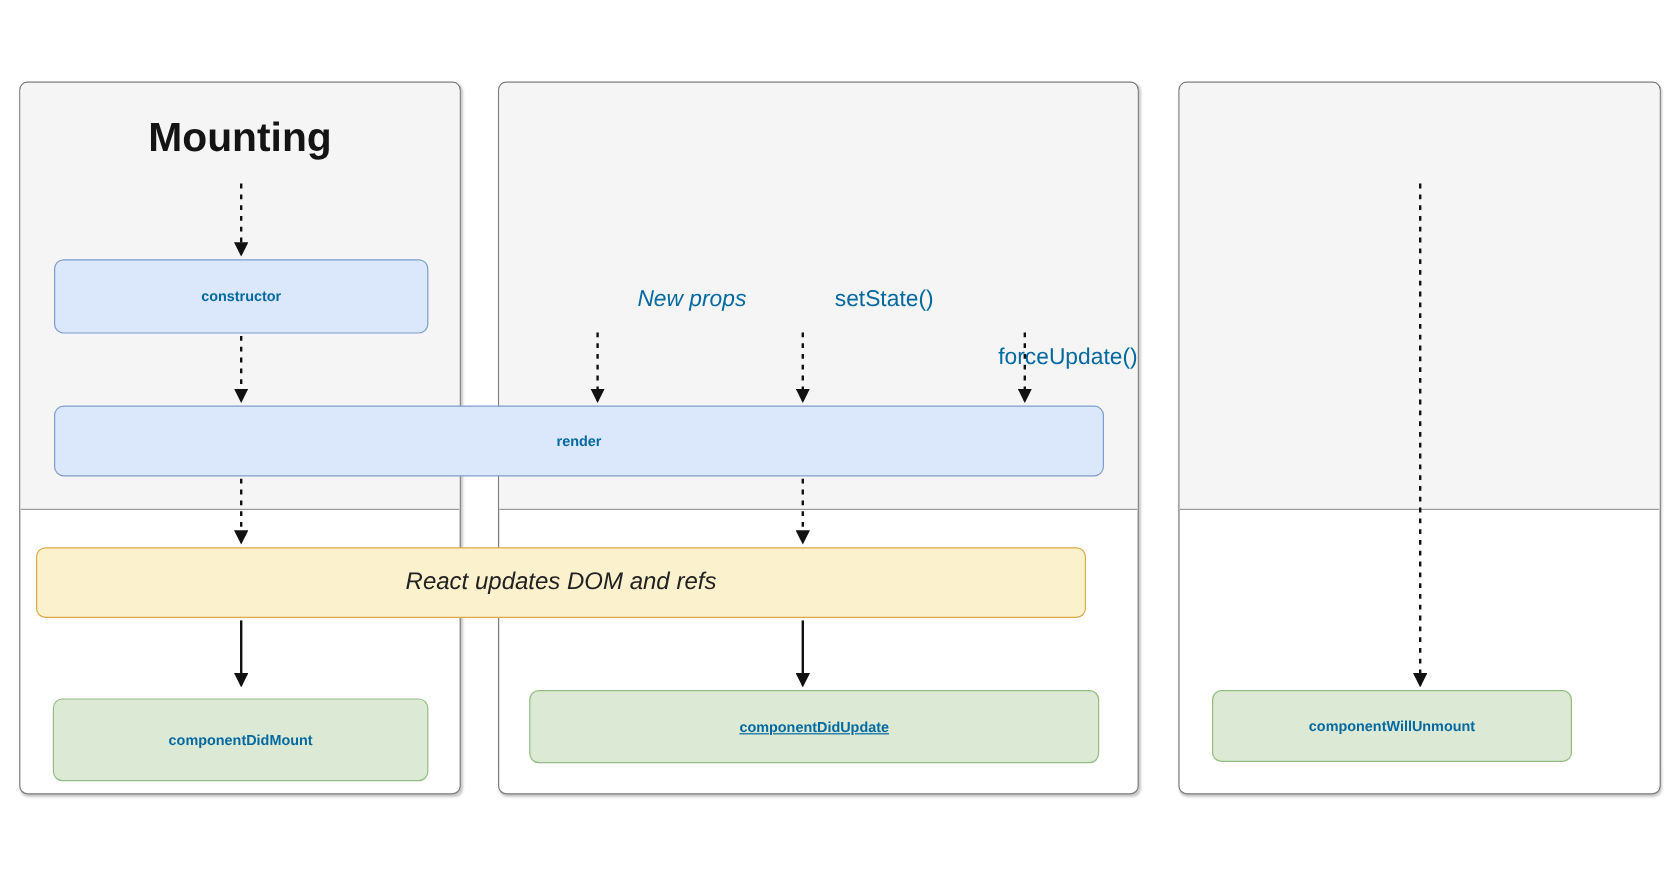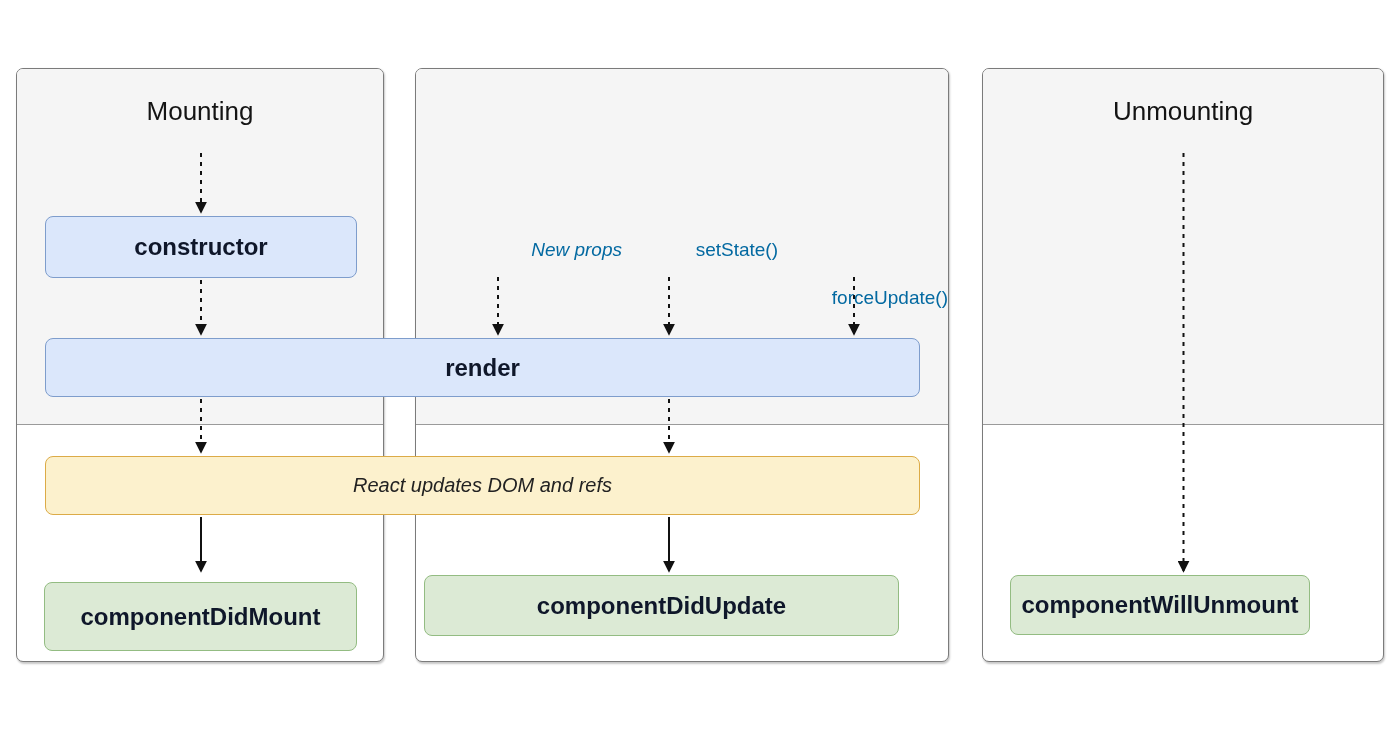--- a/index.html
+++ b/index.html
@@ -35,22 +35,22 @@
     height: 355px;
     background: var(--panel-fill, #f5f5f5);
     border-bottom: 1px solid #9a9a9a;
   }
   .col-title {
     position: absolute;
     top: 27px;
     left: 0; right: 0;
     margin: 0;
     text-align: center;
-    font-size: 26px;
-    font-weight: 400;
+    font-size: 34px;
+    font-weight: 700;
     color: #141414;
   }
   
   .trigger {
     position: absolute;
     top: 238px;
     width: 220px;
     margin-left: -110px;
     text-align: right;
     font-size: 19px;
@@ -62,23 +62,23 @@
   #trigger-setstate    { left: 668px; }
   #trigger-forceupdate { left: 838px; margin-top: 48px; }
   
   .box {
     position: absolute;
     display: flex;
     align-items: center;
     justify-content: center;
     box-sizing: border-box;
     border-radius: 8px;
-    font-size: 24px;
+    font-size: 12px;
     font-weight: 700;
-    color: #0f172a;
+    color: #0369a1;
     cursor: pointer;
   }
   .box.blue {
     background: var(--method-fill, #dbe7fb);
     border: 1.5px solid var(--method-border, #7e9dcc);
   }
   .box.green {
     background: var(--commit-method-fill, #dcead5);
     border: 1.5px solid var(--commit-method-border, #93bc82);
   }
@@ -86,23 +86,23 @@
     background: var(--side-effect-fill, #fcf1cd);
     border: 1.5px solid var(--side-effect-border, #dcab47);
     font-weight: 400;
     font-style: italic;
     font-size: 20px;
     color: #222222;
     cursor: default;
   }
   #box-constructor   { left: 45px;   top: 216px; width: 312px; height: 62px; }
   #box-render        { left: 45px;   top: 338px; width: 875px; height: 59px; }
-  #box-react-updates { left: 45px;   top: 456px; width: 875px; height: 59px; }
+  #box-react-updates { left: 30px;   top: 456px; width: 875px; height: 59px; }
   #box-cdm           { left: 44px;   top: 582px; width: 313px; height: 69px; }
-  #box-cdu           { left: 424px;  top: 575px; width: 475px; height: 61px; }
+  #box-cdu           { left: 441px;  top: 575px; width: 475px; height: 61px; text-decoration: underline; }
   #box-cwu           { left: 1010px; top: 575px; width: 300px; height: 60px; }
   
   .arrows {
     position: absolute;
     left: 0; top: 0;
     pointer-events: none;
   }
   .arrow-line {
     stroke: var(--arrow, #111111);
     stroke-width: 2;
@@ -119,21 +119,20 @@
     <div class="phase-top"></div>
     <h2 class="col-title">Mounting</h2>
   </section>
 
   <section class="col" id="col-updating">
     <div class="phase-top"></div>
   </section>
 
   <section class="col" id="col-unmounting">
     <div class="phase-top"></div>
-    <h2 class="col-title">Unmounting</h2>
   </section>
 
   <div class="trigger italic" id="trigger-new-props">New props</div>
   <div class="trigger" id="trigger-setstate">setState()</div>
   <div class="trigger" id="trigger-forceupdate">forceUpdate()</div>
 
   <div class="box blue" id="box-constructor">constructor</div>
   <div class="box blue" id="box-render">render</div>
   <div class="box yellow" id="box-react-updates">React updates DOM and refs</div>
   <div class="box green" id="box-cdm">componentDidMount</div>

